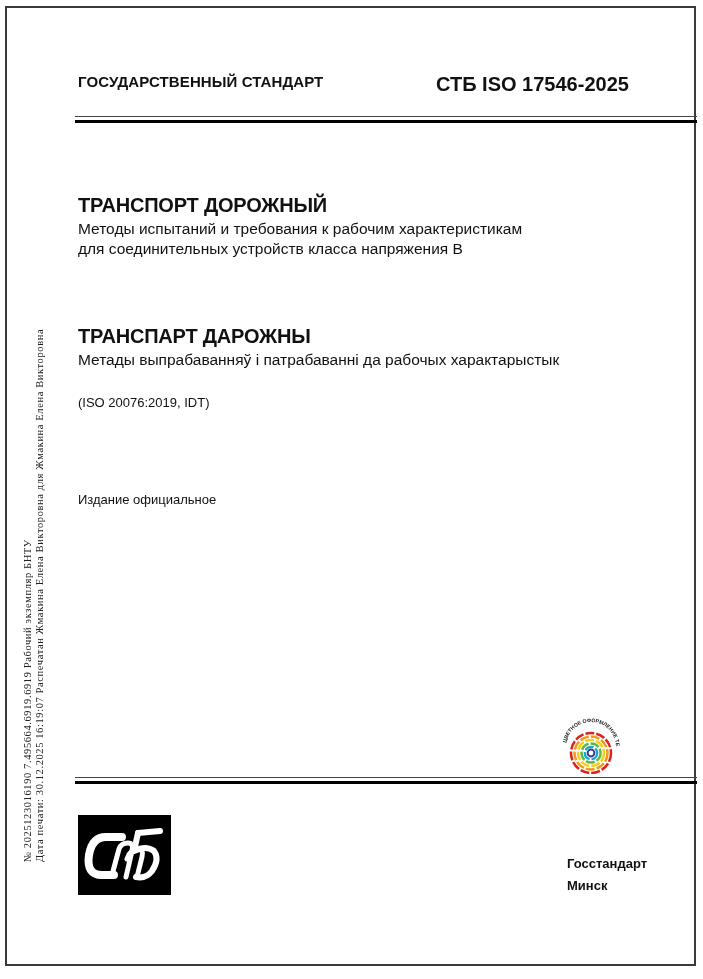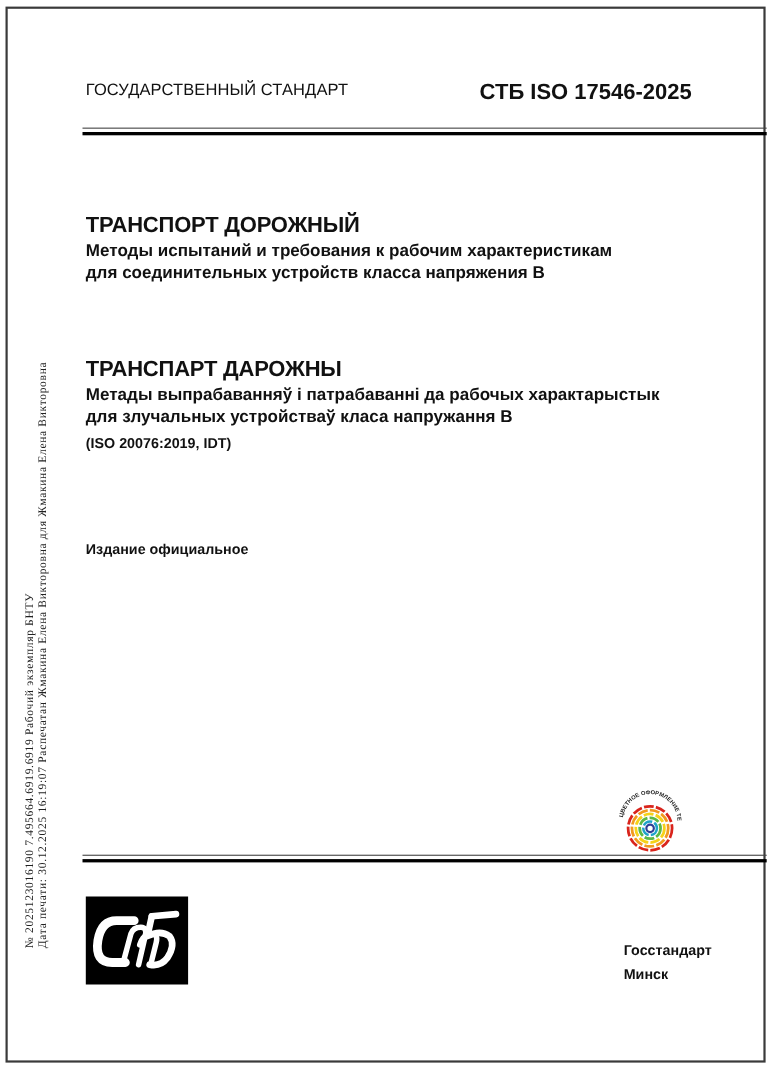--- a/index.html
+++ b/index.html
@@ -1,28 +1,28 @@
 <!DOCTYPE html>
 <html><head>
 <meta charset="utf-8">
 <style>
   html, body { margin: 0; padding: 0; background: #ffffff; }
   body { width: 703px; height: 979px; position: relative; overflow: hidden;
          font-family: "Liberation Sans", sans-serif; color: #111; }
   .page { position: absolute; left: 5px; top: 6px; width: 691px; height: 960px;
           border: 2px solid #3a3a3a; box-sizing: border-box; background: #fff; }
   .abs { position: absolute; }
-  .hdr-org { left: 78px; top: 72px; font-size: 15px; font-weight: normal; line-height: 19px; letter-spacing: 0.1px; }
+  .hdr-org { left: 78px; top: 72px; font-size: 15px; font-weight: bold; line-height: 19px; letter-spacing: 0.1px; }
   .hdr-code { left: 436px; top: 72px; font-size: 20px; font-weight: bold; line-height: 24px; }
   .dbl-line { position: absolute; left: 75px; right: 6px; }
   .dbl-line .thin { height: 1px; background: #444; }
   .dbl-line .thick { height: 3px; background: #000; margin-top: 3px; }
   .title-big { font-size: 20px; font-weight: bold; line-height: 24px; letter-spacing: -0.2px; }
-  .subtitle { font-size: 15.5px; font-weight: bold; line-height: 20px; }
-  .small-bold { font-size: 13px; font-weight: bold; }
+  .subtitle { font-size: 15.5px; font-weight: normal; line-height: 20px; }
+  .small-bold { font-size: 13px; font-weight: normal; }
   .side-text { position: absolute; left: 22px; top: 862px; transform-origin: 0 0;
                transform: rotate(-90deg); font-family: "Liberation Serif", serif;
                font-size: 10.5px; line-height: 12px; white-space: nowrap; color: #222; letter-spacing: 0.6px; }
   .logo-stb { position: absolute; left: 78px; top: 815px; width: 93px; height: 80px; background: #000; }
   .emblem { position: absolute; left: 558px; top: 713px; width: 66px; height: 62px; }
   .publisher { left: 549px; top: 853px; font-size: 13px; font-weight: bold; line-height: 22px; margin-left: 18px; }
 </style>
 </head>
 <body>
 
@@ -40,21 +40,20 @@
 
 <div class="abs" style="left:78px; top:181px;margin-top:12px;">
   <div class="title-big">ТРАНСПОРТ ДОРОЖНЫЙ</div>
   <div class="subtitle" style="margin-top:2px;">Методы испытаний и требования к рабочим характеристикам</div>
   <div class="subtitle">для соединительных устройств класса напряжения В</div>
 </div>
 
 <div class="abs" style="left:78px; top:288px;margin-top:36px;">
   <div class="title-big">ТРАНСПАРТ ДАРОЖНЫ</div>
   <div class="subtitle" style="margin-top:2px;text-align:right;">Метады выпрабаванняў і патрабаванні да рабочых характарыстык</div>
-  <div class="subtitle">для злучальных устройстваў класа напружання В</div>
 </div>
 
 <div class="abs small-bold" style="left:78px; top:395px;">(ISO 20076:2019, IDT)</div>
 <div class="abs small-bold" style="left:78px; top:476px;margin-top:16px;">Издание официальное</div>
 
 <div class="side-text">
   <div>№ 2025123016190 7.495664.6919.6919 Рабочий экземпляр БНТУ</div>
   <div>Дата печати: 30.12.2025 16:19:07 Распечатан Жмакина Елена Викторовна для Жмакина Елена Викторовна</div>
 </div>
 

